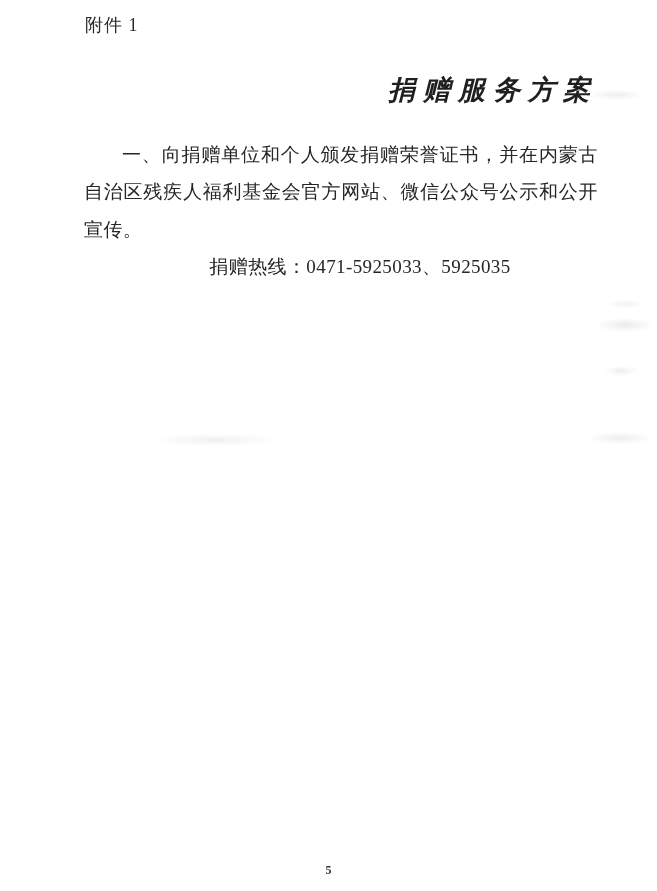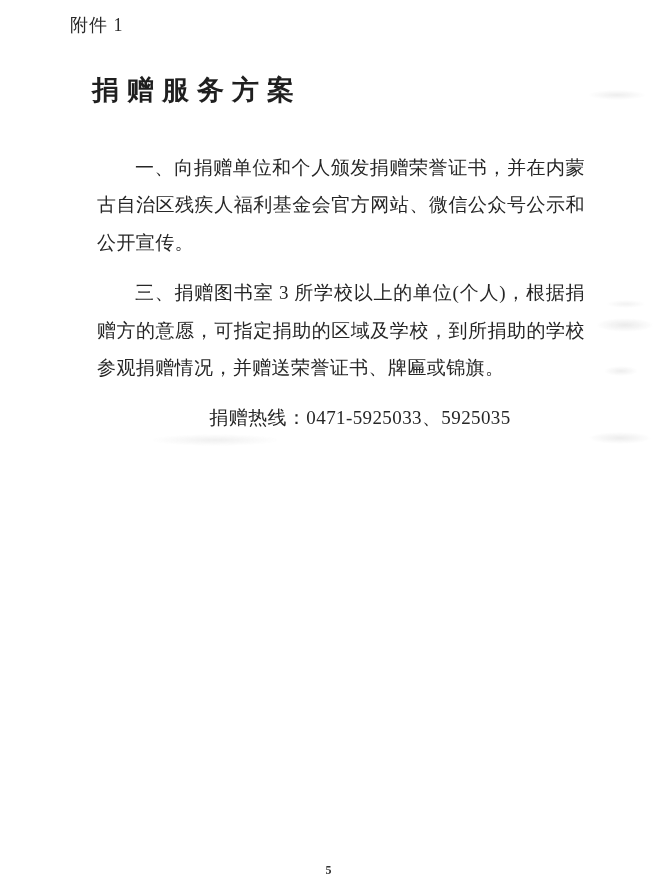--- a/index.html
+++ b/index.html
@@ -15,56 +15,57 @@
     position: relative;
     width: 657px;
     height: 891px;
     background: #ffffff;
     color: #262626;
     overflow: hidden;
   }
 
   .attachment-label {
     position: absolute;
-    left: 70px;
+    left: 85px;
     top: 13px;
     font-size: 18px;
     letter-spacing: 1px;
     color: #2a2a2a;
     white-space: pre;
   }
 
   .doc-title {
     position: absolute;
     top: 72px;
     left: 84px;
     width: 514px;
-    text-align: left;
+    text-align: right;
     font-size: 27px;
     font-weight: bold;
     letter-spacing: 8px;
     text-indent: 8px; 
     color: #1f1f1f;
+    font-style: italic;
   }
 
   .doc-body {
     position: absolute;
     left: 84px;
     top: 136px;
     width: 514px;
     font-size: 19px;
     line-height: 37.4px;
     letter-spacing: 0.4px;
     text-align: justify;
     color: #262626;
   }
 
   .doc-body p {
     text-indent: 2em;
-    margin: 13px;
+    margin: 0;
   }
 
   .hotline-line {
     text-indent: 2em;
     text-align: center;
   }
 
   .page-number {
     position: absolute;
     bottom: 13px;
@@ -94,21 +95,20 @@
 <body>
 
 <div class="doc-page">
 
   <div class="attachment-label">附件 1</div>
 
   <h1 class="doc-title">捐赠服务方案</h1>
 
   <div class="doc-body">
     <p>一、向捐赠单位和个人颁发捐赠荣誉证书，并在内蒙古自治区残疾人福利基金会官方网站、微信公众号公示和公开宣传。</p>
-    <p>三、捐赠图书室 3 所学校以上的单位(个人)，根据捐赠方的意愿，可指定捐助的区域及学校，到所捐助的学校参观捐赠情况，并赠送荣誉证书、牌匾或锦旗。</p>
     <p class="hotline-line">捐赠热线：0471-5925033、5925035</p>
   </div>
 
   <div class="page-number">5</div>
 
   <div class="scan-artifact artifact-1"></div>
   <div class="scan-artifact artifact-2"></div>
   <div class="scan-artifact artifact-3"></div>
   <div class="scan-artifact artifact-4"></div>
   <div class="scan-artifact artifact-5"></div>

